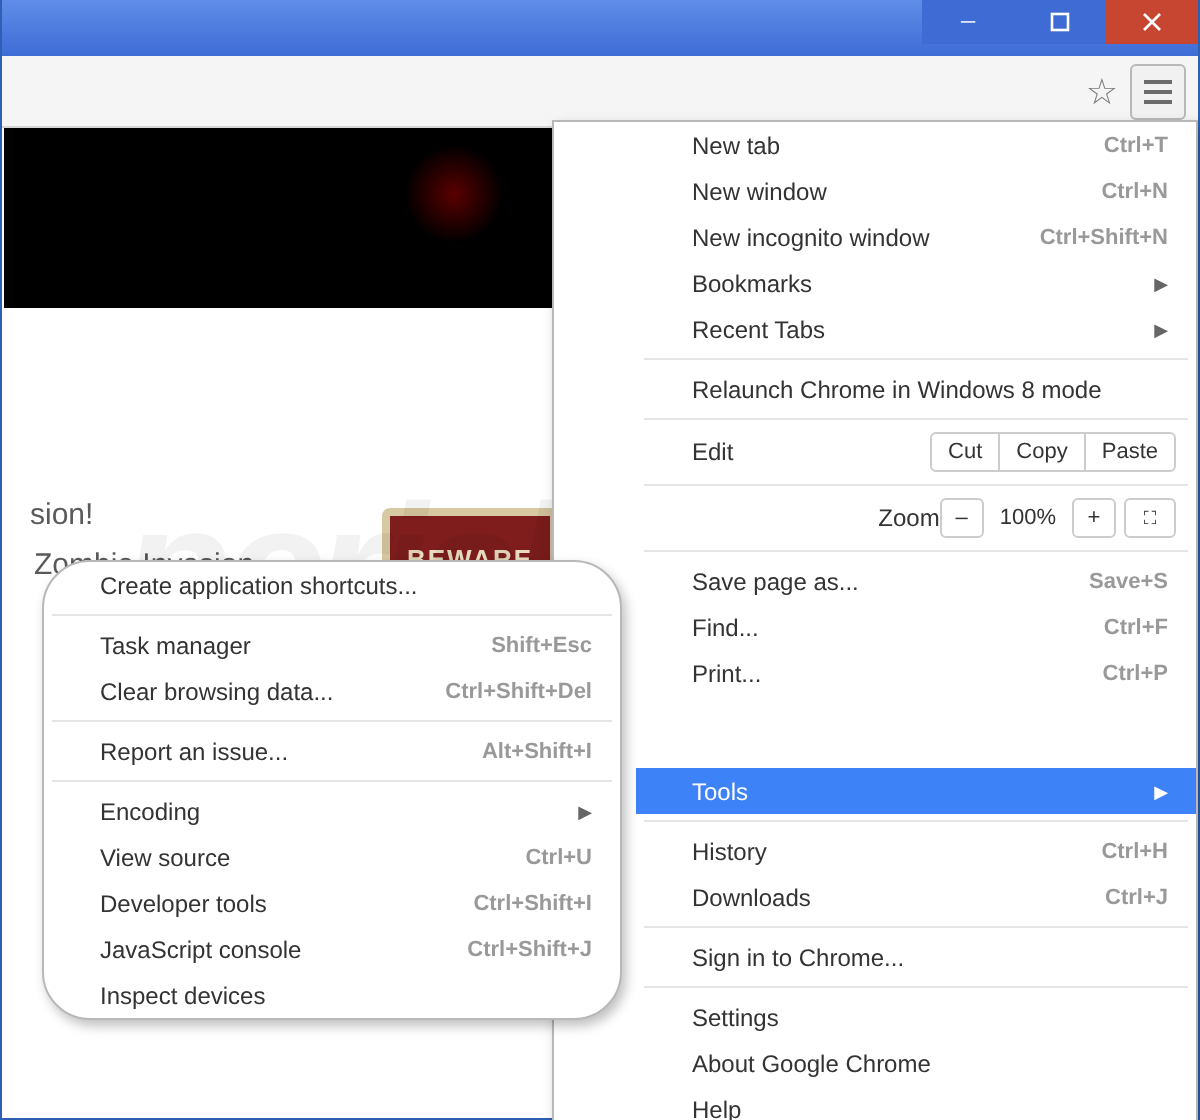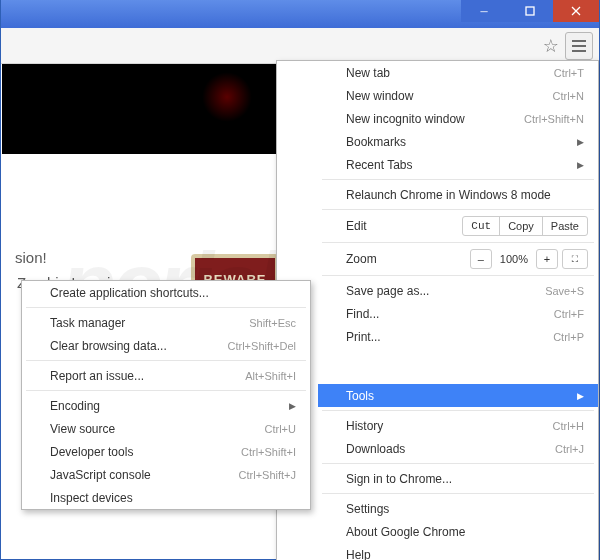--- a/index.html
+++ b/index.html
@@ -21,31 +21,31 @@
   .page { position:absolute; top:100px; left:14px; }
   .page h1 { font-size:32px; color:#5a5a5a; font-weight:400; }
   .pagetxt { position:absolute; top:185px; left:14px; font-size:15px; color:#5a5a5a; }
   .pagetxt2 { position:absolute; top:210px; left:16px; font-size:15px; color:#5a5a5a; }
   .beware { position:absolute; top:190px; left:190px; width:88px; height:50px; background:#7f1d1d; border:4px solid #d7c9a2; border-radius:4px; display:flex; align-items:center; justify-content:center; color:#e8dcc0; font-weight:bold; font-size:13px; letter-spacing:1px; }
   .watermark { position:absolute; top:170px; left:60px; font-size:90px; font-weight:bold; font-style:italic; color:rgba(0,0,0,0.05); pointer-events:none; letter-spacing:-4px; white-space:nowrap; }
   
   .menu { position:absolute; background:#fff; border:1px solid #b8b8b8; box-shadow:2px 3px 6px rgba(0,0,0,0.25); font-size:12px; color:#333; }
   .menu .item { display:flex; justify-content:space-between; align-items:center; padding:4px 14px 4px 28px; height:23px; white-space:nowrap; }
   .menu .item.highlight { background:#3e82f7; color:#fff;margin-top:36px; }
-  .menu .item .shortcut { color:#999; font-size:11px; }
+  .menu .item .shortcut { color:#999; font-size:11px;font-weight:bold; }
   .menu .sep { height:1px; background:#e5e5e5; margin:3px 4px; }
   .menu .arrow { font-size:9px; color:#666; }
   .menu .item.highlight .arrow { color:#fff; }
   .mainmenu { top:60px; right:0; width:323px;padding-left:41px; }
-  .submenu { top:280px; left:20px; width:290px; }
+  .submenu { top:280px; left:20px; width:290px;border-radius:24px; }
   .editrow { display:flex; justify-content:space-between; align-items:center; padding:3px 10px 3px 28px; }
   .btngroup { display:flex; border:1px solid #ccc; border-radius:3px; overflow:hidden; }
   .btngroup span { font-size:11px; padding:3px 8px; border-left:1px solid #ccc; }
-  .btngroup span:first-child { border-left:none;font-family:Liberation Mono, monospace; }
-  .zoomrow { display:flex; justify-content:space-between; align-items:center; padding:3px 10px 3px 28px; }
+  .btngroup span:first-child { border-left:none; }
+  .zoomrow { display:flex; justify-content:flex-end; align-items:center; padding:3px 10px 3px 28px; }
   .zoombtns { display:flex; gap:4px; align-items:center; }
   .zb { border:1px solid #ccc; border-radius:3px; width:22px; height:20px; display:flex; align-items:center; justify-content:center; font-size:11px; }
   .zv { font-size:11px; padding:0 4px; }
   .fs { border:1px solid #ccc; border-radius:3px; width:26px; height:20px; display:flex; align-items:center; justify-content:center; font-size:9px; }
 </style>
 </head>
 <body>
 
 <div class="window">
   <div class="titlebar">

